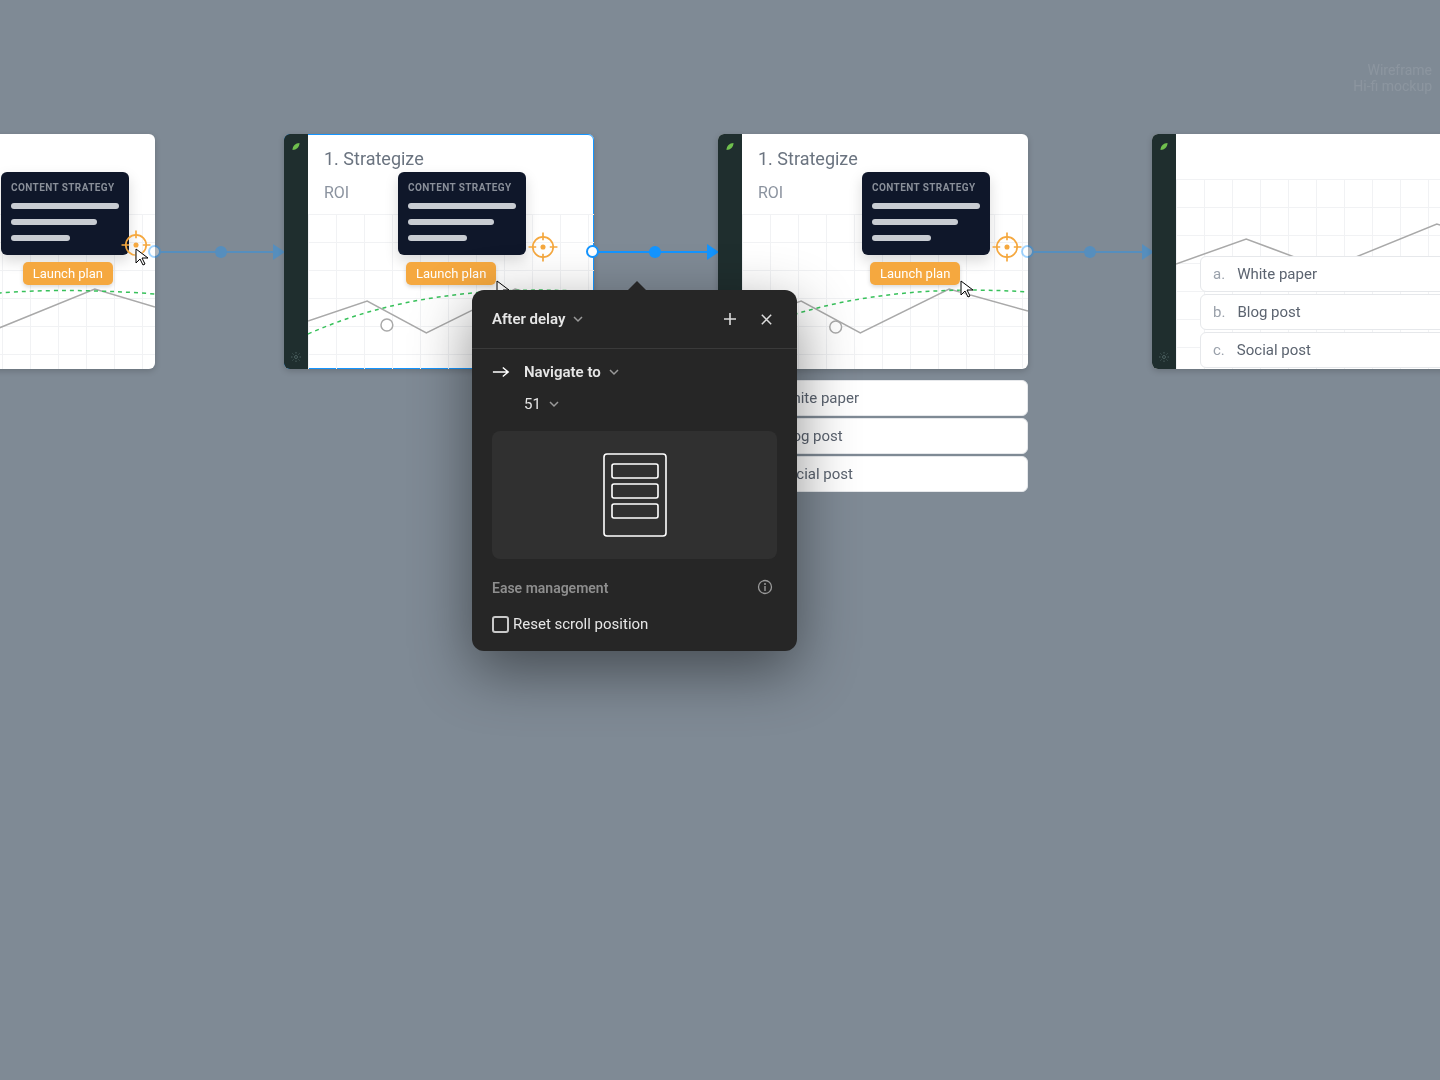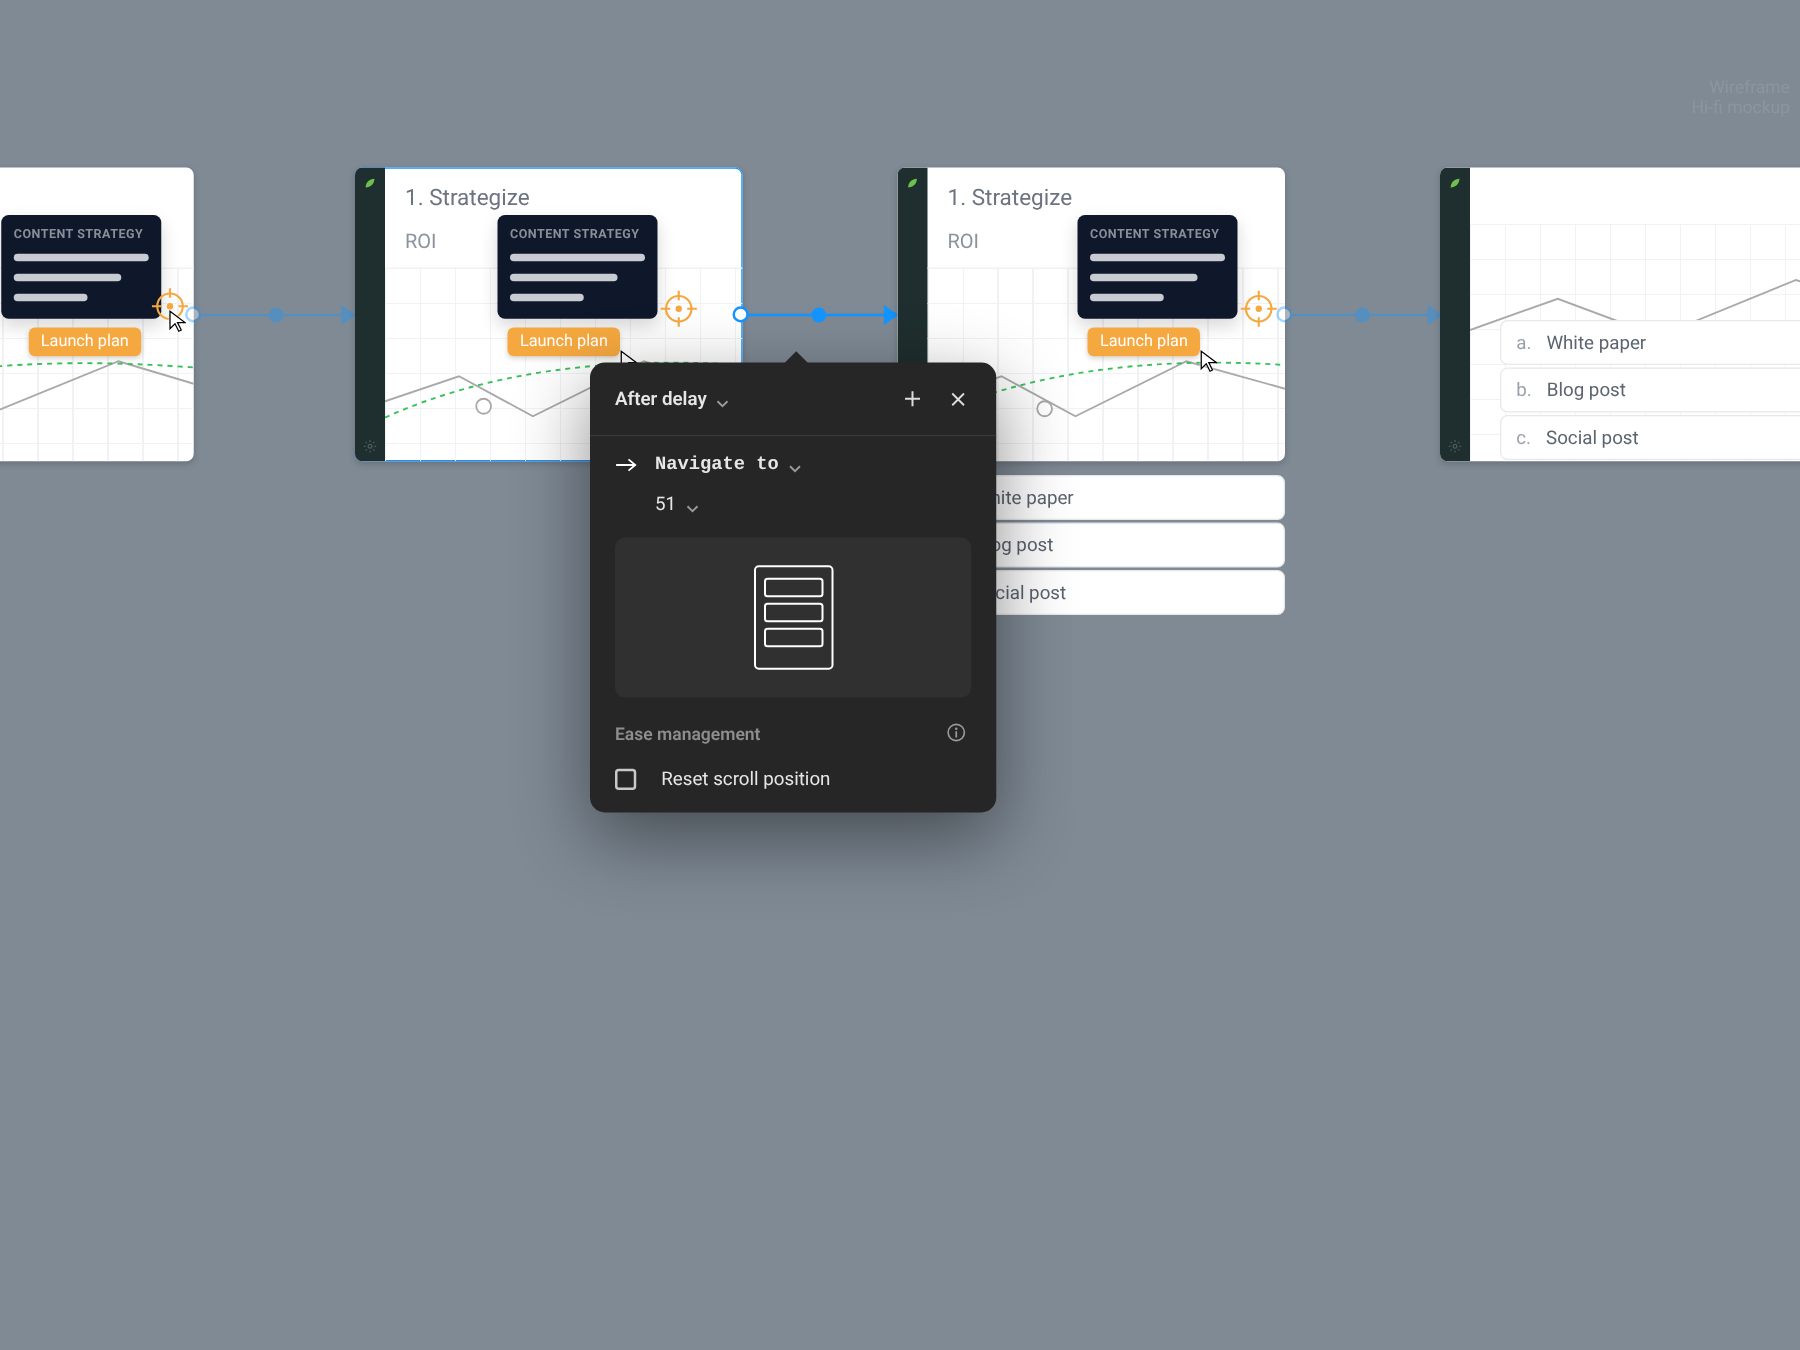--- a/index.html
+++ b/index.html
@@ -139,31 +139,31 @@
     display: flex; align-items: center; gap: 6px;
     font-size: 15px; font-weight: 600;
   }
   .icon-btn { width: 22px; height: 22px; display: flex; align-items: center; justify-content: center; color: #ddd; cursor: pointer; }
   .icon-btn + .icon-btn { margin-left: 14px; }
   .panel-row { padding: 14px 20px 0 20px; font-size: 15px; }
   .panel hr { border: none; border-top: 1px solid #3a3a3a; margin: 18px 0 0 0; }
   .with-arrow { display: flex; align-items: center; gap: 14px; }
   .with-arrow .arrow-icon { width: 18px; height: 14px; }
   .sub { padding-left: 52px; }
-  .sel { display: inline-flex; align-items: flex-end; gap: 8px; }
+  .sel { display: inline-flex; align-items: center; gap: 8px; }
   .chev { width: 10px; height: 10px; color: #9a9a9a; }
   .panel .dur-right { position: absolute; right: 24px; }
   .preview {
     margin: 18px 20px 0 20px;
     background: #303030; border-radius: 8px; height: 128px;
     display: flex; align-items: center; justify-content: center;
   }
   .state-label { color: #8e8e8e; font-weight: 600; font-size: 14px; }
   .info-icon { position: absolute; right: 24px; width: 16px; height: 16px; color: #9a9a9a; }
-  .check-row { display: flex; align-items: center; gap: 20px; padding: 18px 20px 0 20px; font-size: 15px; }
+  .check-row { display: flex; align-items: center; gap: 4px; padding: 18px 20px 0 20px; font-size: 15px; }
   .checkbox { width: 17px; height: 17px; border: 2px solid #c9c9c9; border-radius: 3px; }
   
   .cursor {
     position: absolute; width: 14px; height: 18px; color: #000;
     filter: drop-shadow(0 0 1px #fff);
   }
   
   .ghost-labels {
     position: absolute; right: 8px; top: 62px; text-align: right; font-size: 14px; color: rgba(255,255,255,.1);
   }
@@ -379,21 +379,21 @@
     </div>
   </div>
 
 
   <hr>
 
   <div class="panel-row with-arrow">
     <svg class="arrow-icon" viewBox="0 0 20 14">
         <path d="M1 7h16M12 2l6 5-6 5" fill="none" stroke="#fff" stroke-width="1.6"></path>
       </svg>
-    <div class="sel" style="font-weight:600;font-family:Liberation Mono, monospace;">
+    <div class="sel" style="font-weight:600;">
       <span>Navigate to</span>
       <svg class="chev" viewBox="0 0 10 10">
           <path d="M1 3l4 4 4-4" fill="none" stroke="currentColor" stroke-width="1.5"></path>
         </svg>
     </div>
   </div>
 
   <div class="panel-row sub">
     <div class="sel">
       <span>51</span>

